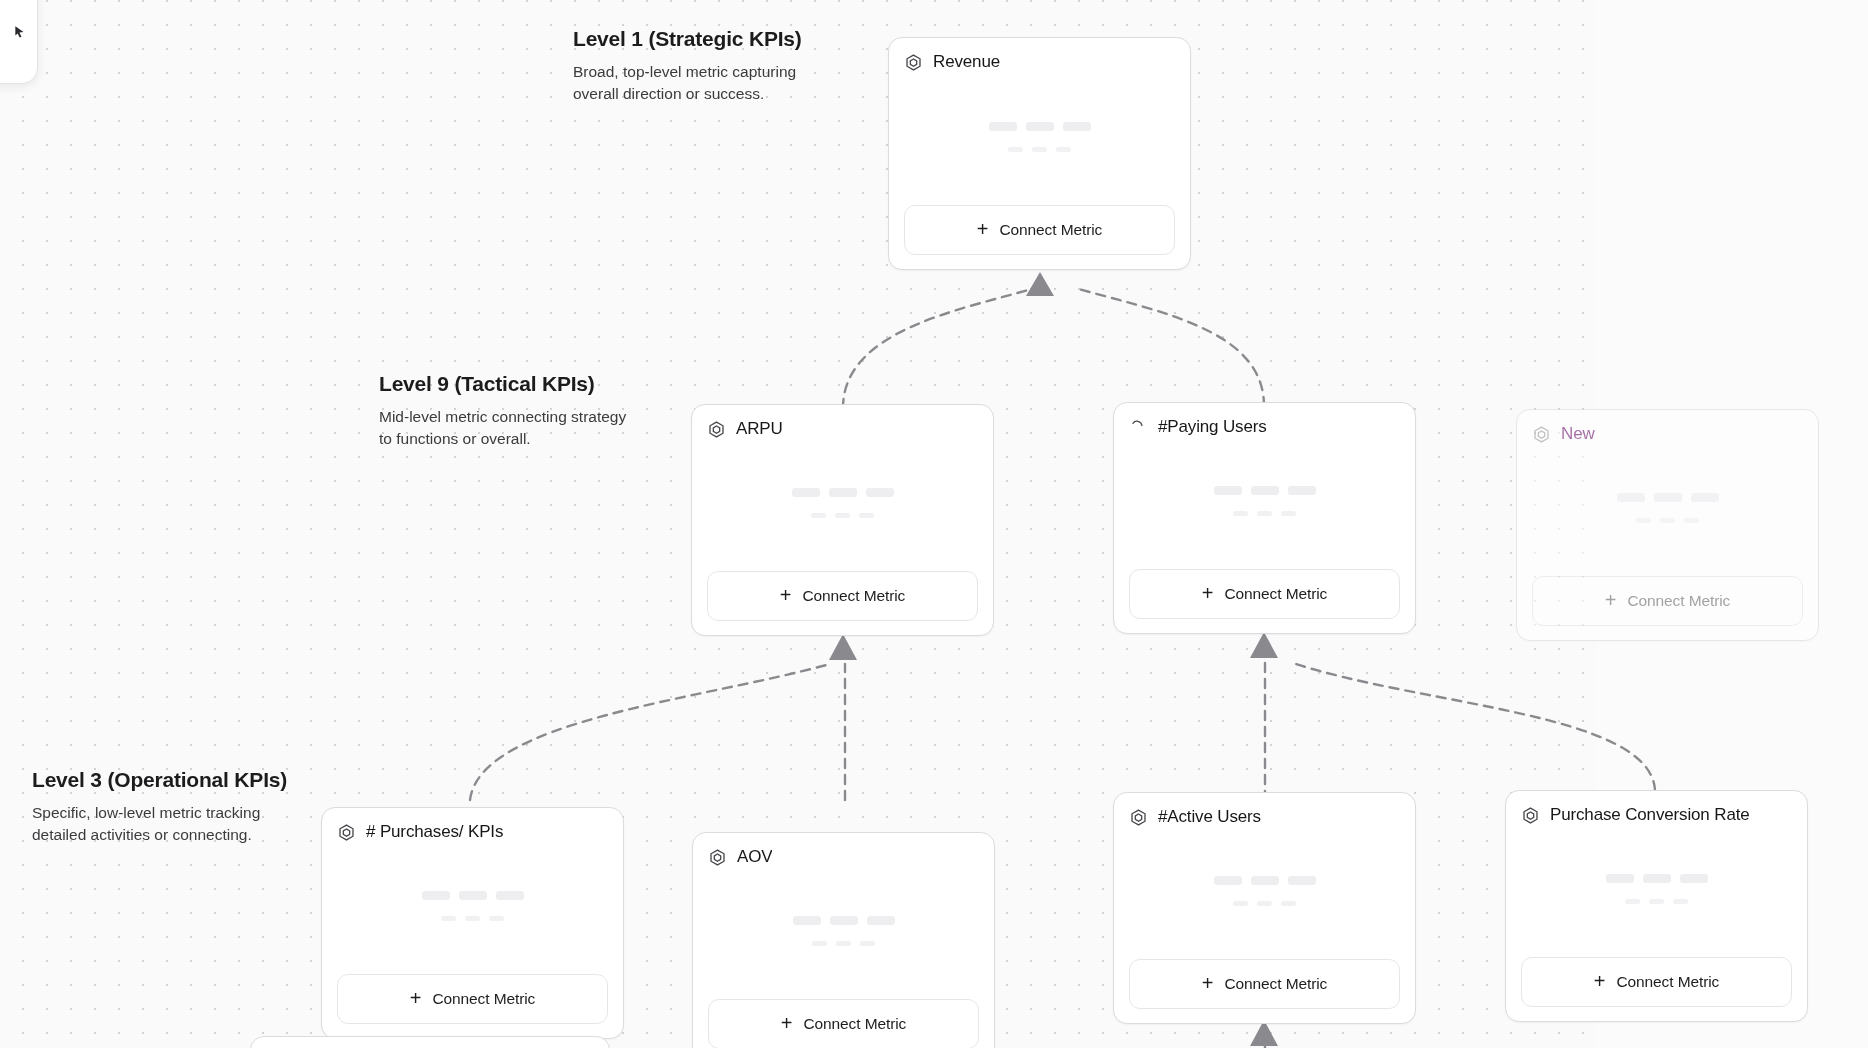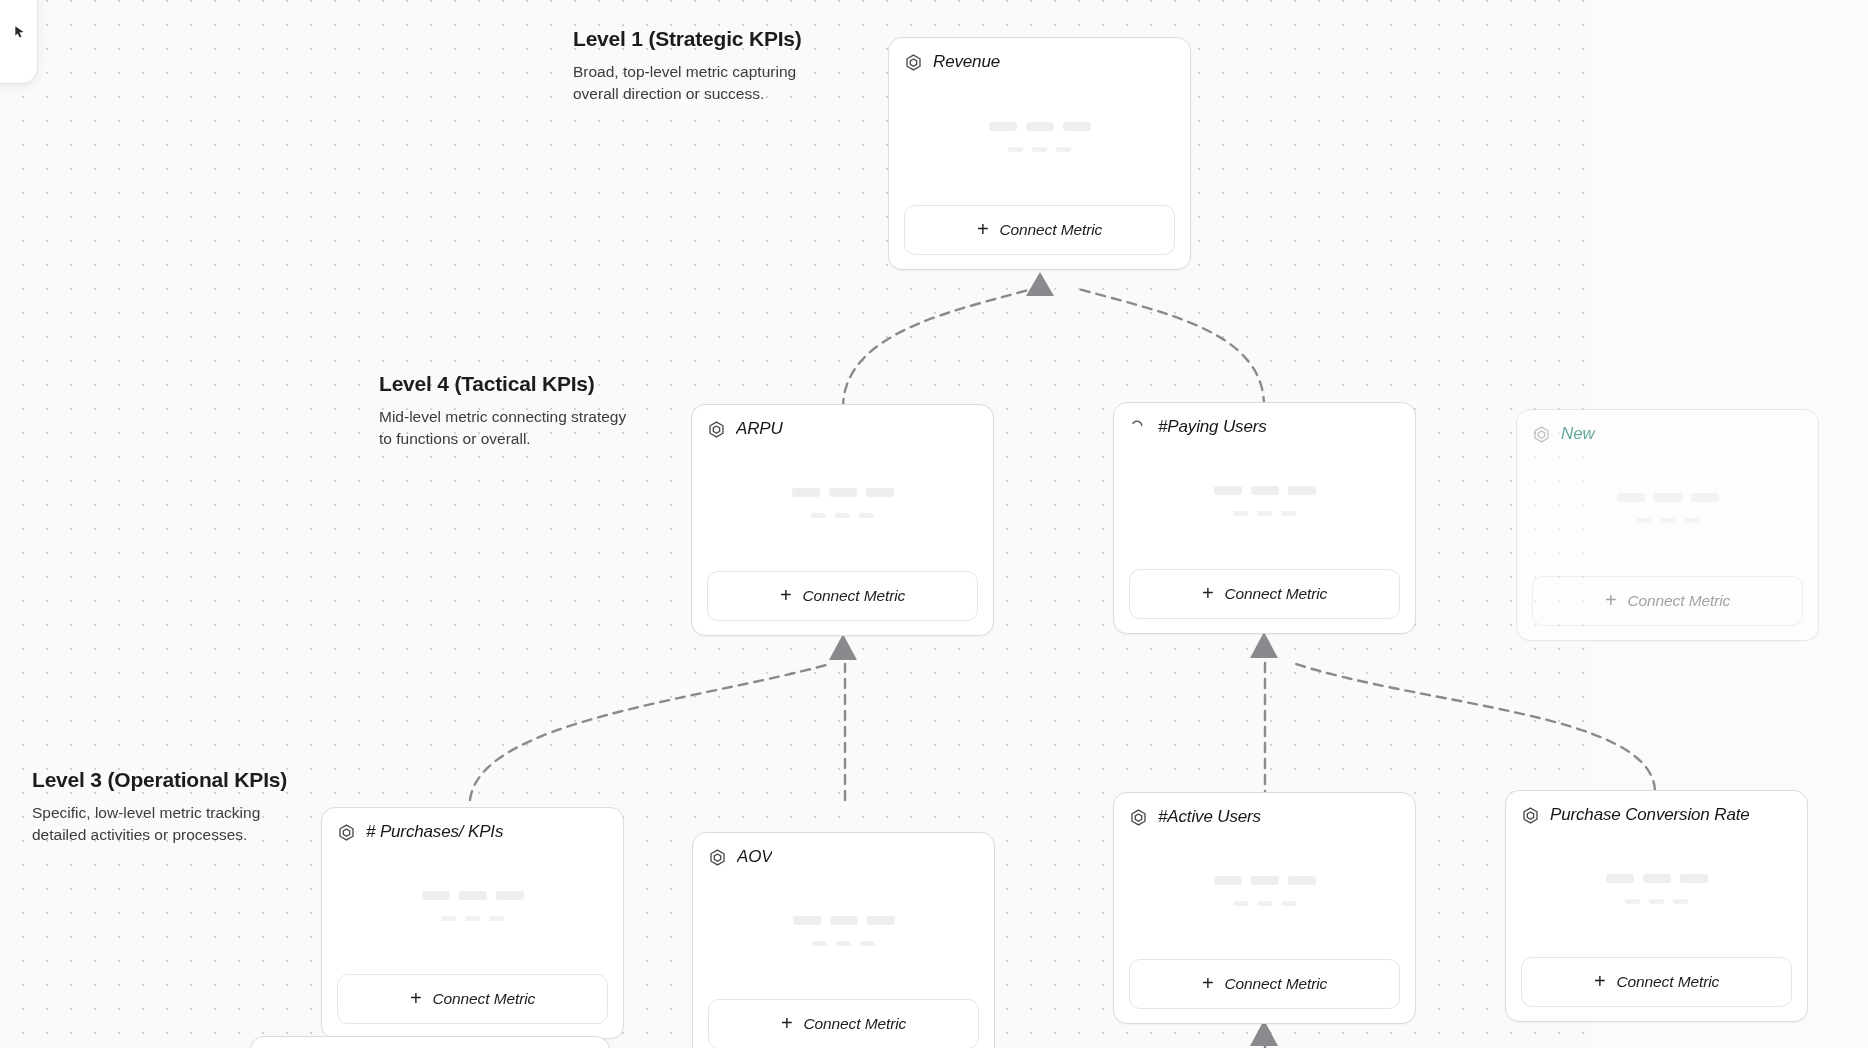--- a/index.html
+++ b/index.html
@@ -67,21 +67,20 @@
     position: absolute;
     z-index: 2;
     background: #ffffff;
     border: 1px solid #dcdcde;
     border-radius: 14px;
     box-shadow: 0 1px 2px rgba(16,16,20,0.045);
     display: flex;
     flex-direction: column;
     padding: 14px 15px 14px 15px;
     overflow: hidden;
-    font-style: italic;
   }
   .card.muted { opacity: 0.62; }
 
   .card-head {
     display: flex;
     align-items: center;
     gap: 10px;
     flex: 0 0 auto;
   }
   .card-icon {
@@ -94,21 +93,21 @@
   .card-icon svg { display: block; width: 19px; height: 19px; }
   .card-title {
     font-size: 17px;
     font-weight: 500;
     color: #17171a;
     letter-spacing: -0.15px;
     white-space: nowrap;
     overflow: hidden;
     text-overflow: ellipsis;
   }
-  .card.muted .card-title { color: #0f766e; }
+  .card.muted .card-title { color: #701a75; }
   .card.muted .card-icon { color: #a0a0a5; }
 
   
   .spinner-icon svg { width: 17px; height: 17px; }
 
   
   .card-body {
     flex: 1 1 auto;
     display: flex;
     flex-direction: column;
@@ -205,27 +204,27 @@
     <path class="edge-path" d="M 1265 1048 L 1265 1030"></path>
     <polygon class="edge-arrow" points="1264,1020 1278,1046 1250,1046"></polygon>
   </svg>
 
   <div class="level-label" style="left:573px; top:27px; width:250px;">
     <div class="level-title">Level 1 (Strategic KPIs)</div>
     <div class="level-desc">Broad, top-level metric capturing overall direction or success.</div>
   </div>
 
   <div class="level-label" style="left:379px; top:372px; width:250px;">
-    <div class="level-title">Level 4 (Tactical KPIs)</div>
+    <div class="level-title">Level 9 (Tactical KPIs)</div>
     <div class="level-desc">Mid-level metric connecting strategy to functions or overall.</div>
   </div>
 
   <div class="level-label" style="left:32px; top:768px; width:262px;">
     <div class="level-title">Level 3 (Operational KPIs)</div>
-    <div class="level-desc">Specific, low-level metric tracking detailed activities or processes.</div>
+    <div class="level-desc">Specific, low-level metric tracking detailed activities or connecting.</div>
   </div>
 
   <div class="card" style="left:888px; top:37px; width:303px; height:233px;">
     <div class="card-head">
       <span class="card-icon">
         <svg viewBox="0 0 24 24" fill="none" stroke="currentColor" stroke-width="1.7">
           <path d="M12 2.6 L20.2 7.3 L20.2 16.7 L12 21.4 L3.8 16.7 L3.8 7.3 Z"></path>
           <path d="M12 7.6 L16 9.9 L16 14.4 L12 16.7 L8 14.4 L8 9.9 Z"></path>
         </svg>
       </span>

